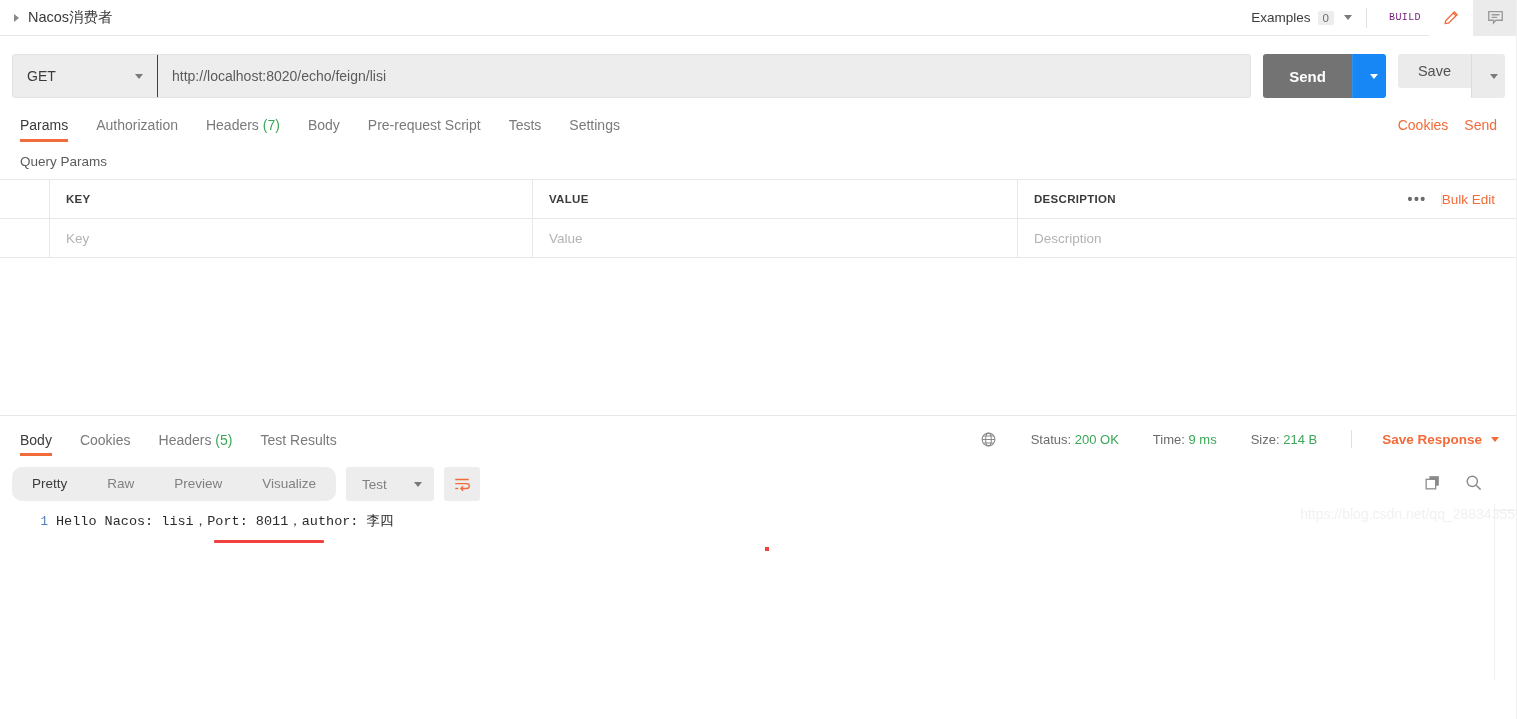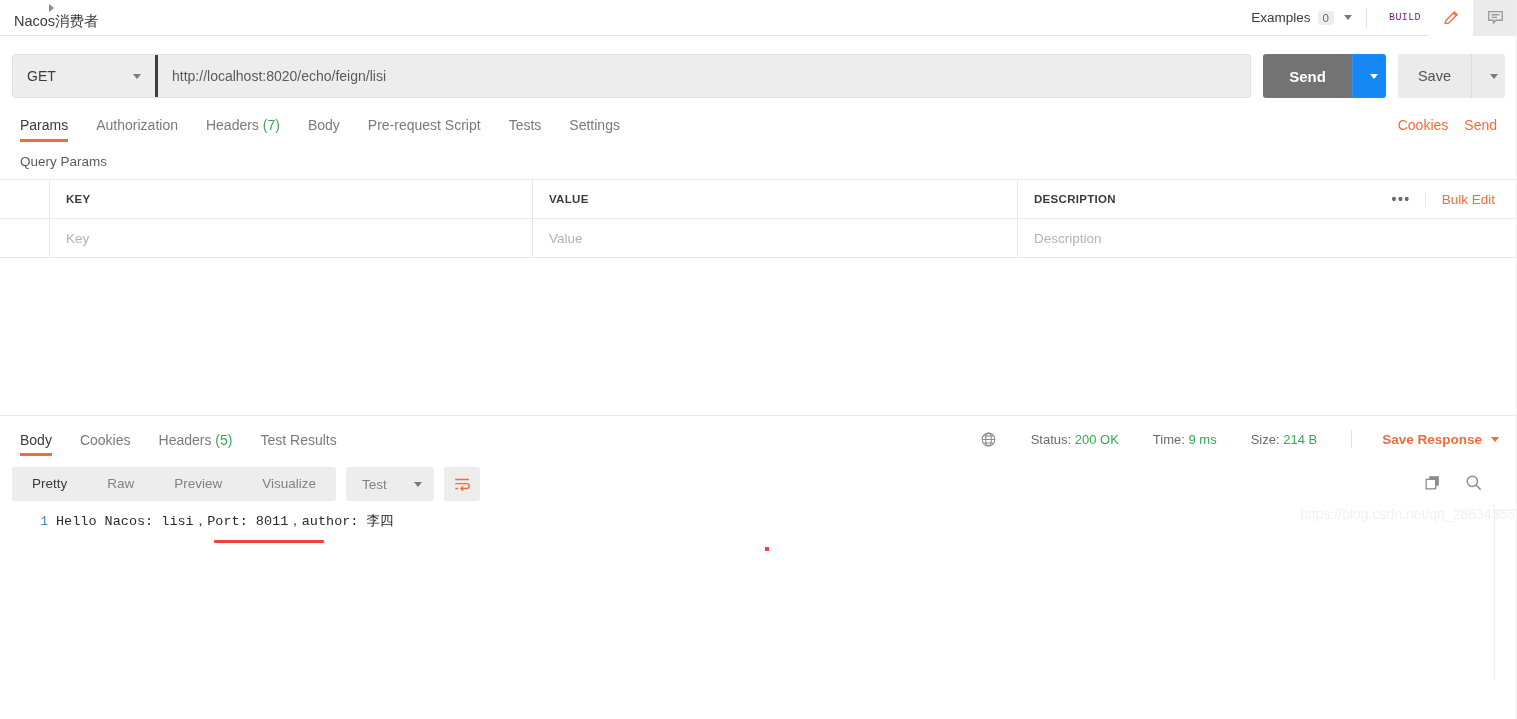--- a/index.html
+++ b/index.html
@@ -16,21 +16,21 @@
   }
 
   
   .titlebar {
     height: 36px;
     display: flex;
     align-items: center;
     border-bottom: 1px solid #e6e6e6;
     position: relative;
   }
-  .title-left { display: flex; align-items: center; padding-left: 14px; flex-direction: column; }
+  .title-left { display: flex; align-items: center; padding-left: 14px; }
   .caret-right {
     width: 0; height: 0;
     border-left: 5px solid #8a8a8a;
     border-top: 4px solid transparent;
     border-bottom: 4px solid transparent;
     margin-right: 9px;
   }
   .title-text { font-size: 14.5px; color: #3b3b3b; }
   .title-right {
     margin-left: auto;
@@ -84,21 +84,21 @@
     border: 1px solid #e2e2e2;
     border-radius: 3px;
     overflow: hidden;
   }
   .method {
     width: 145px;
     display: flex;
     align-items: center;
     justify-content: space-between;
     padding: 0 14px;
-    border-right: 3px solid #404040;
+    border-right: 1px solid #404040;
     font-size: 14px;
     color: #3b3b3b;
   }
   .url-input {
     flex: 1;
     display: flex;
     align-items: center;
     padding: 0 14px;
     font-size: 14px;
     color: #5b5b5b;
@@ -122,21 +122,21 @@
     display: flex; align-items: center; justify-content: center;
     border-radius: 0 3px 3px 0;
     border-left: 1px solid #2b93f7;
   }
   .caret-down.white { border-top-color: #ffffff; }
   .save-group { display: flex; margin-left: 12px; }
   .save-btn {
     background: #ebebeb;
     color: #525252;
     font-size: 14.5px;
-    height: 44px;
+    height: 34px;
     padding: 0 20px;
     display: flex; align-items: center;
     border-radius: 3px 0 0 3px;
   }
   .save-caret {
     background: #ebebeb;
     height: 44px;
     width: 34px;
     display: flex; align-items: center; justify-content: center;
     border-radius: 0 3px 3px 0;
@@ -207,21 +207,20 @@
   }
   .dots {
     margin-left: auto;
     color: #6b6b6b;
     letter-spacing: 1.5px;
     font-size: 14px;
     padding-right: 14px;
   }
   .bulk {
     border-left: 1px solid #e8e8e8;
-    padding-left: 16px;
     padding-right: 6px;
     color: #f26b3a;
     font-size: 13.5px;
     font-weight: normal;
     letter-spacing: 0;
   }
 
   
   .resp-sep { border-top: 1px solid #e8e8e8; margin-top: 157px; }
   .resptabs {
@@ -256,21 +255,21 @@
   
   .bodybar {
     display: flex;
     align-items: center;
     padding: 8px 12px 0 12px;
     height: 48px;
   }
   .segseg {
     display: flex;
     background: #ededed;
-    border-radius: 3px;
+    border-radius: 10px;
     height: 34px;
     align-items: center;
   }
   .seg {
     padding: 0 20px;
     font-size: 13.5px;
     color: #818181;
     line-height: 34px;
   }
   .seg.active { color: #3b3b3b; }

